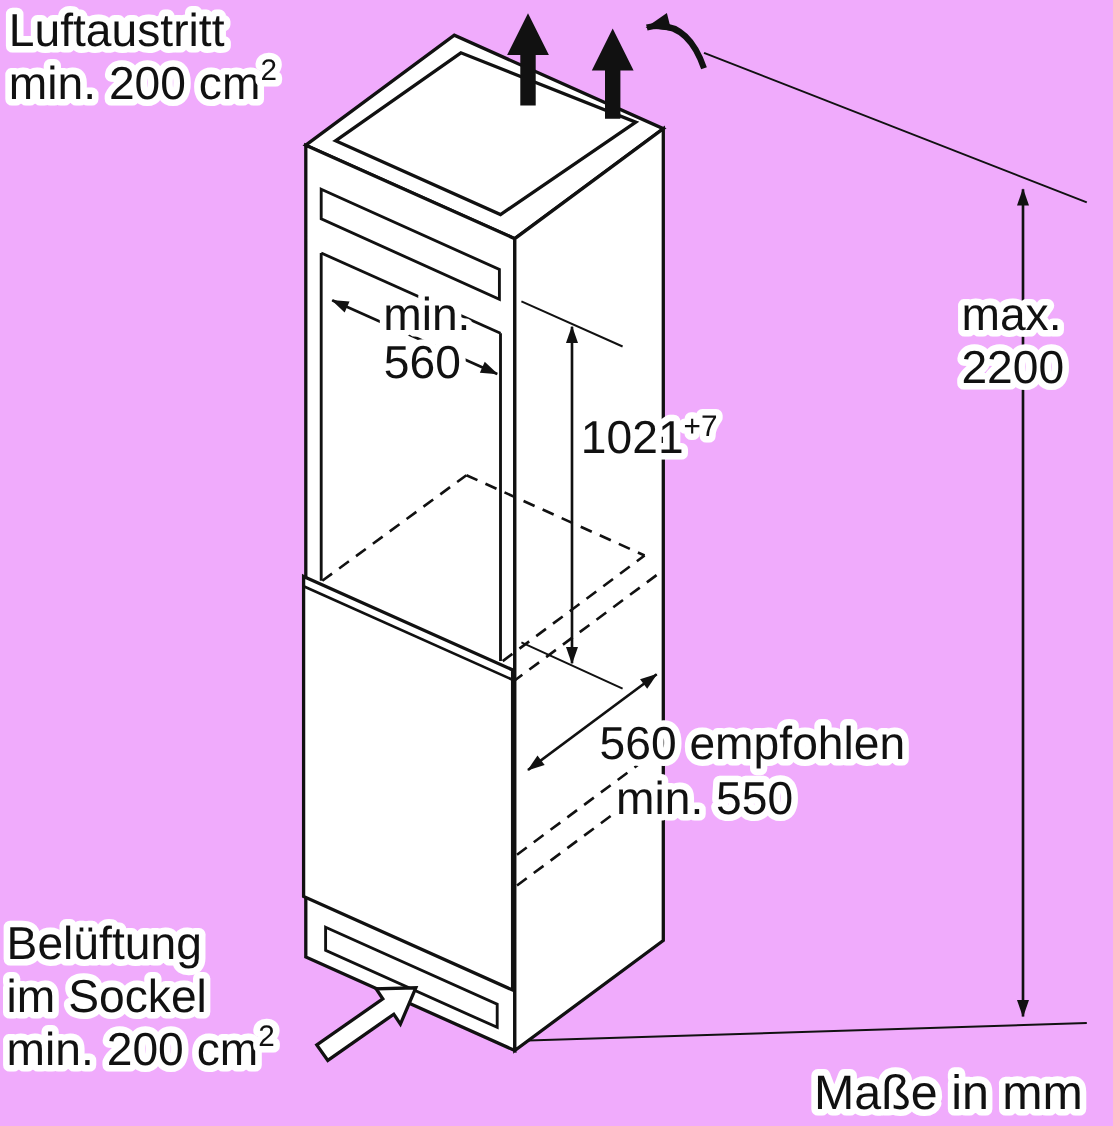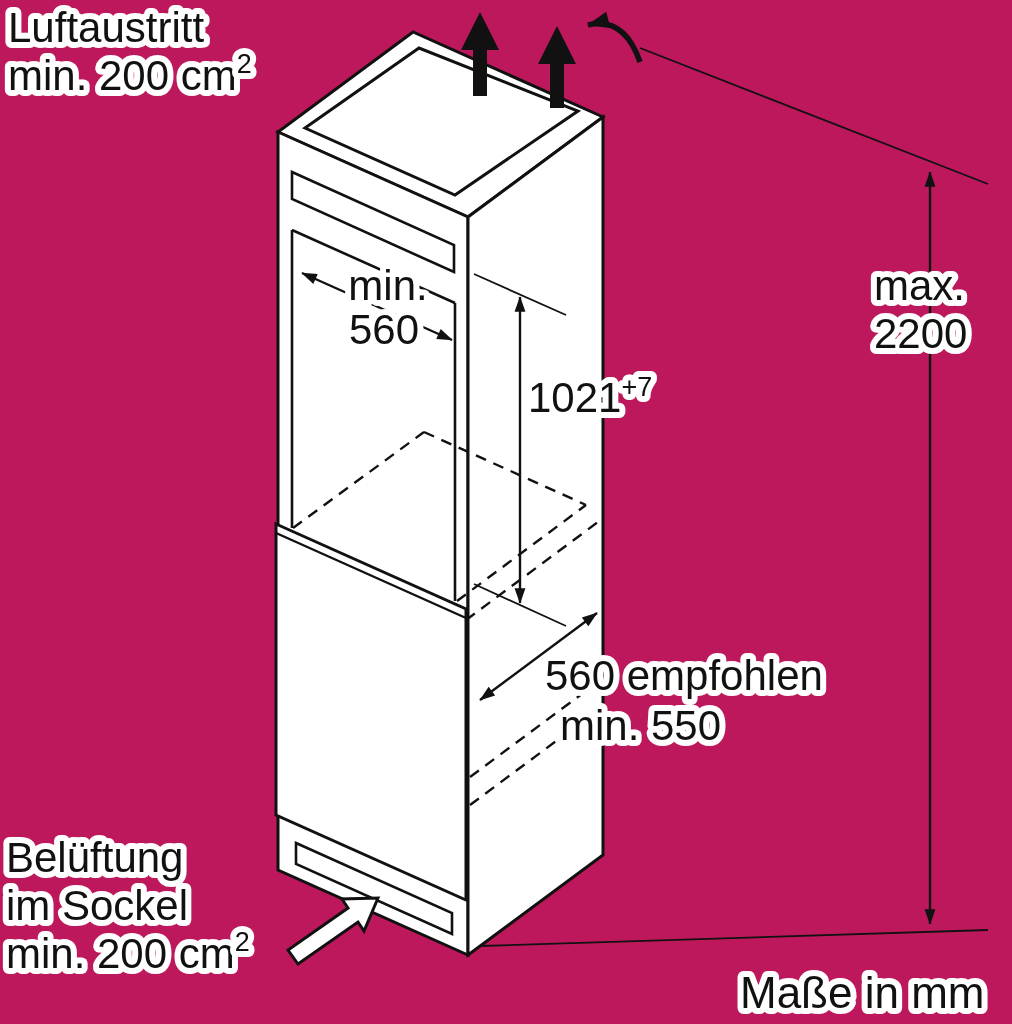--- a/index.html
+++ b/index.html
@@ -1,16 +1,16 @@
 <!DOCTYPE html>
 <html><head>
 <meta charset="utf-8">
 <style>
   html,body{margin:0;padding:0;background:#ffffff;}
-  .stage{width:1012px;height:1024px;position:relative;background:#be185d;overflow:hidden;}
+  .stage{width:1012px;height:1024px;position:relative;background:#f0abfc;overflow:hidden;}
   svg{display:block;font-family:"Liberation Sans", sans-serif;}
   text{fill:#111;}
   .halo{stroke:#ffffff;stroke-width:12px;paint-order:stroke;stroke-linejoin:round;}
   .dim-label{font-size:42px;}
   .note-label{font-size:42px;}
   .units-label{font-size:44px;}
 </style>
 </head>
 <body>
 

